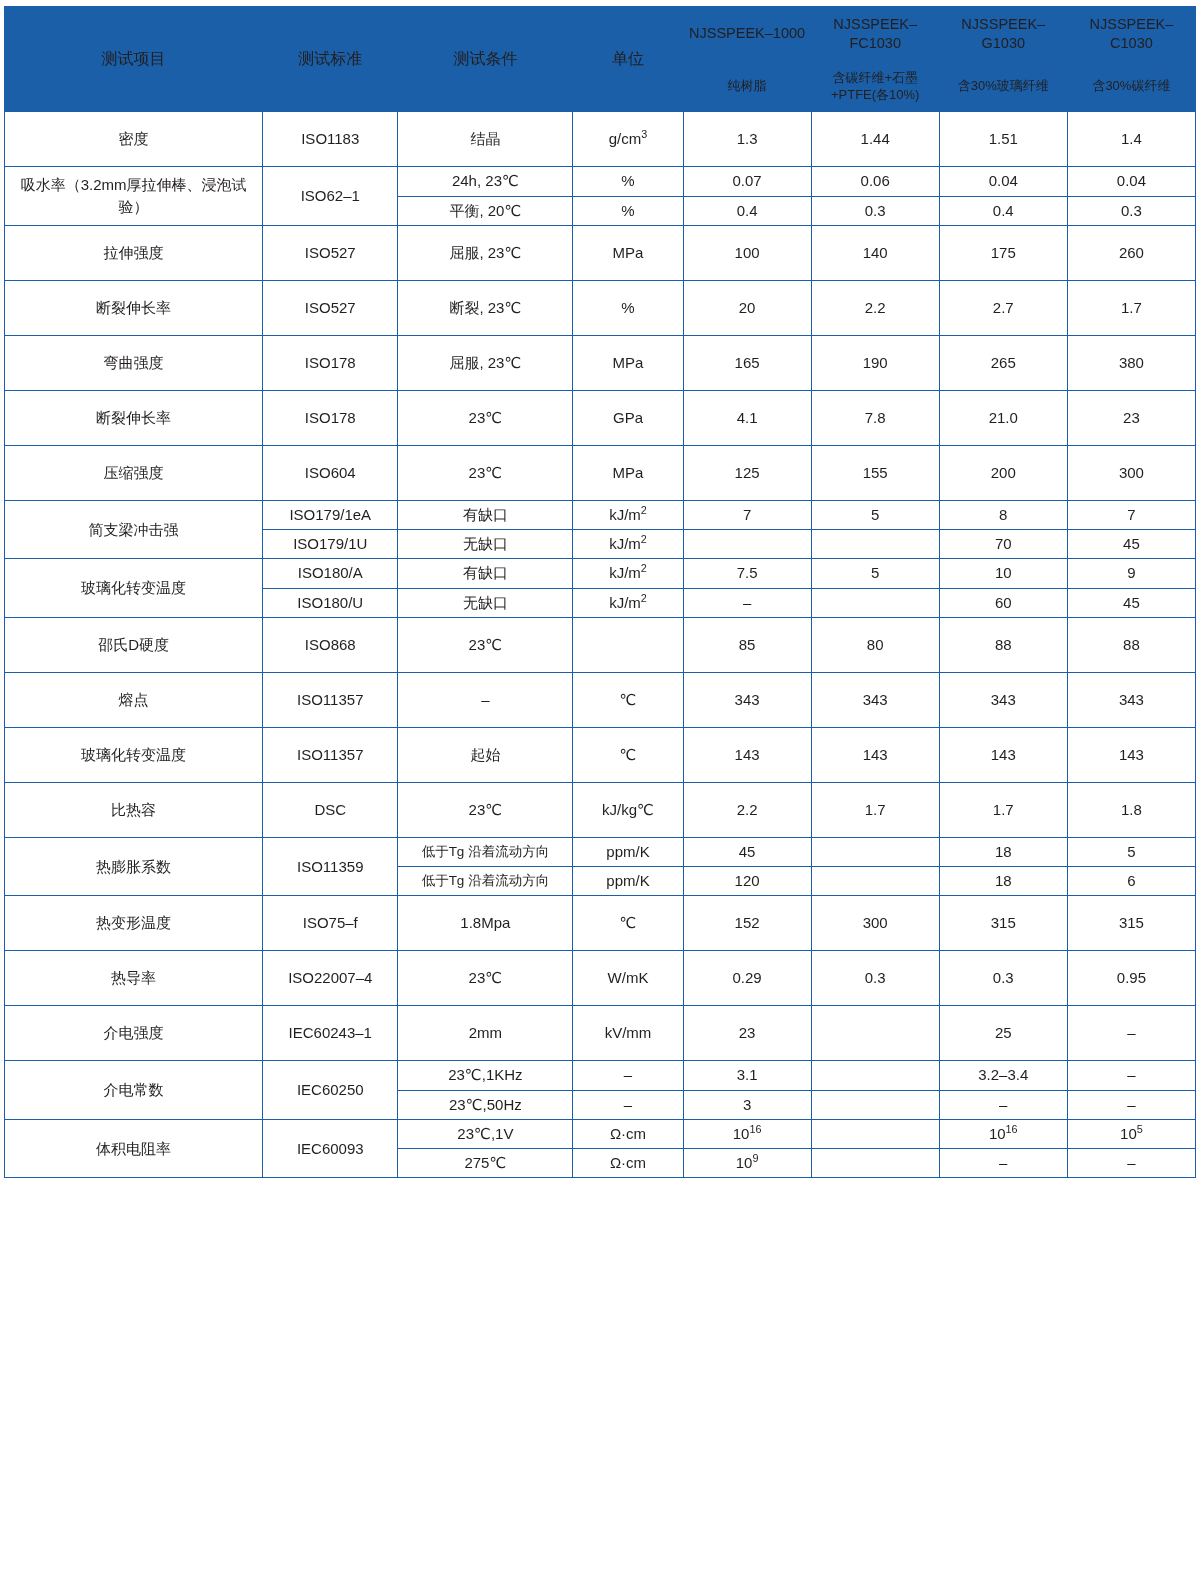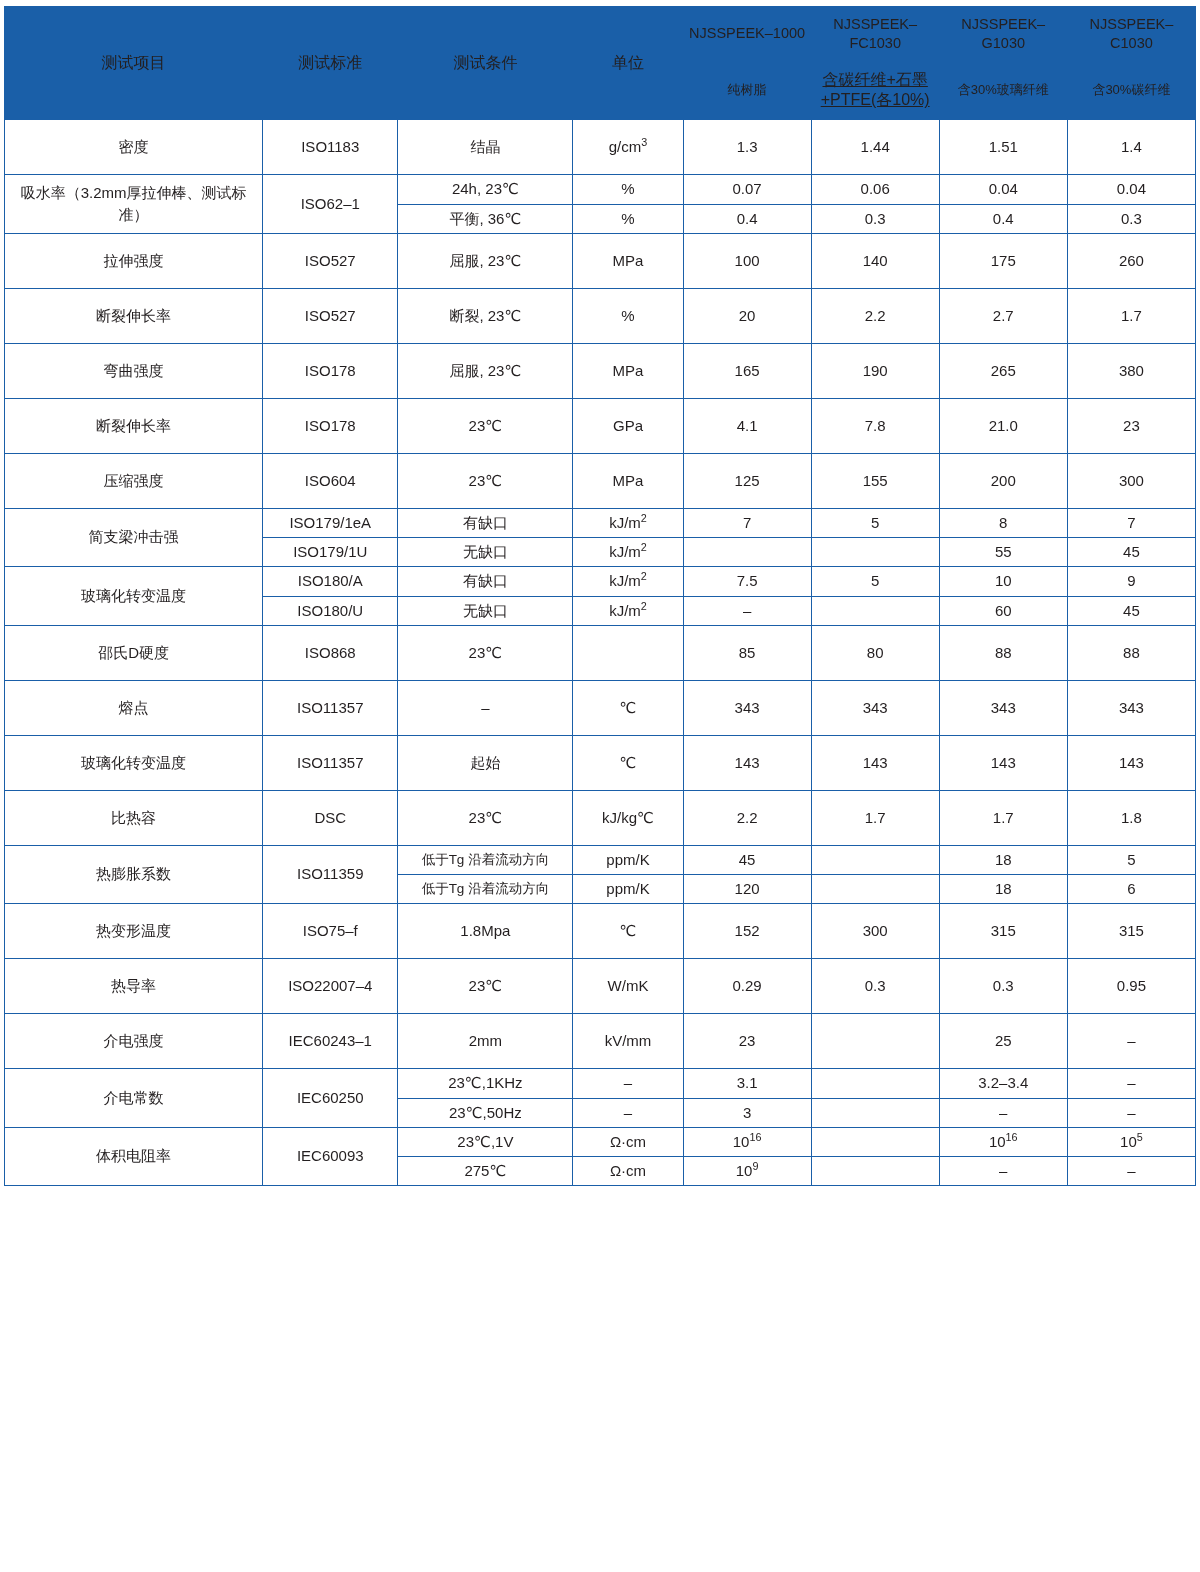--- a/index.html
+++ b/index.html
@@ -46,22 +46,21 @@
     font-size: 14.5px;
     padding: 8px 4px 8px 4px;
     line-height: 1.3;
   }
   thead th.hsub {
     font-size: 13px;
     padding: 8px 3px;
     line-height: 1.3;
   }
   thead th.hsub.small {
-    font-size: 16px;
-    text-decoration: underline;
+    font-size: 13px;
   }
   
   col.c-item  { width: 258px; }
   col.c-std   { width: 135px; }
   col.c-cond  { width: 175px; }
   col.c-unit  { width: 110px; }
   col.c-val   { width: 128px; }
 
   td.item {
     font-size: 16px;
@@ -127,31 +126,31 @@
           <td class="item" rowspan="1">密度</td>
           <td class="std" rowspan="1">ISO1183</td>
           <td class="cond">结晶</td>
           <td class="unit">g/cm<sup>3</sup></td>
           <td class="val">1.3</td>
           <td class="val">1.44</td>
           <td class="val">1.51</td>
           <td class="val">1.4</td>
         </tr>
         <tr>
-          <td class="item wrap" rowspan="2">吸水率（3.2mm厚拉伸棒、测试标准）</td>
+          <td class="item wrap" rowspan="2">吸水率（3.2mm厚拉伸棒、浸泡试验）</td>
           <td class="std" rowspan="2">ISO62–1</td>
           <td class="cond">24h, 23℃</td>
           <td class="unit">%</td>
           <td class="val">0.07</td>
           <td class="val">0.06</td>
           <td class="val">0.04</td>
           <td class="val">0.04</td>
         </tr>
         <tr>
-          <td class="cond">平衡, 36℃</td>
+          <td class="cond">平衡, 20℃</td>
           <td class="unit">%</td>
           <td class="val">0.4</td>
           <td class="val">0.3</td>
           <td class="val">0.4</td>
           <td class="val">0.3</td>
         </tr>
         <tr class="row-tall">
           <td class="item" rowspan="1">拉伸强度</td>
           <td class="std" rowspan="1">ISO527</td>
           <td class="cond">屈服, 23℃</td>
@@ -210,21 +209,21 @@
           <td class="val">5</td>
           <td class="val">8</td>
           <td class="val">7</td>
         </tr>
         <tr>
           <td class="std">ISO179/1U</td>
           <td class="cond">无缺口</td>
           <td class="unit">kJ/m<sup>2</sup></td>
           <td class="val"></td>
           <td class="val"></td>
-          <td class="val">55</td>
+          <td class="val">70</td>
           <td class="val">45</td>
         </tr>
         <tr>
           <td class="item" rowspan="2">玻璃化转变温度</td>
           <td class="std">ISO180/A</td>
           <td class="cond">有缺口</td>
           <td class="unit">kJ/m<sup>2</sup></td>
           <td class="val">7.5</td>
           <td class="val">5</td>
           <td class="val">10</td>

